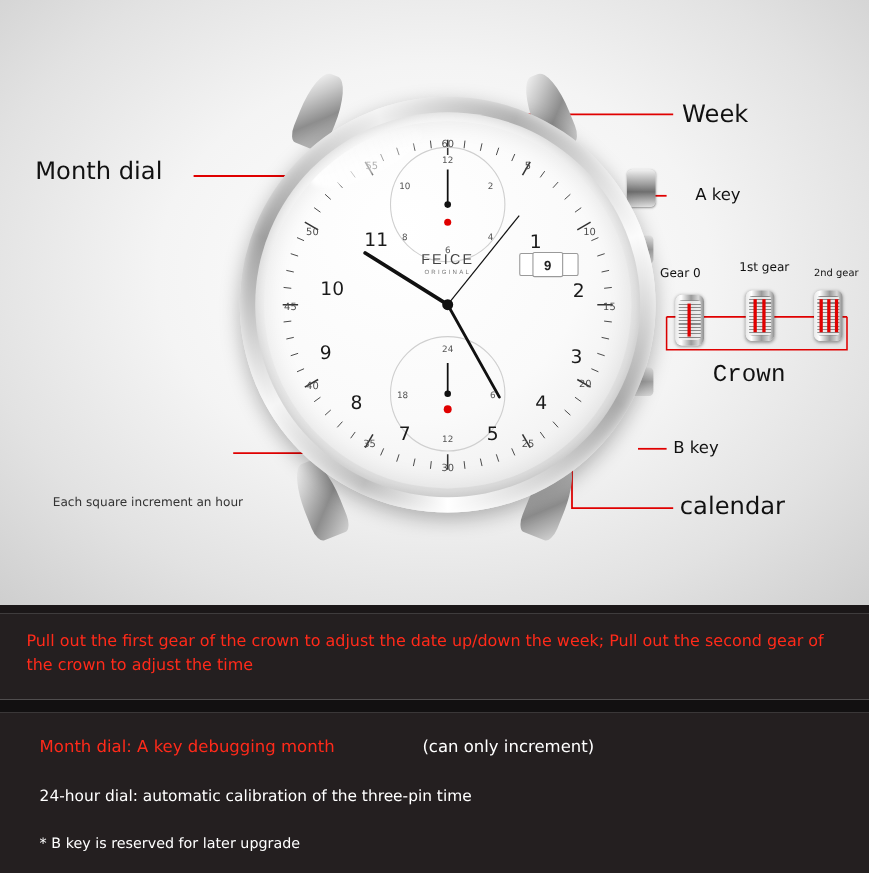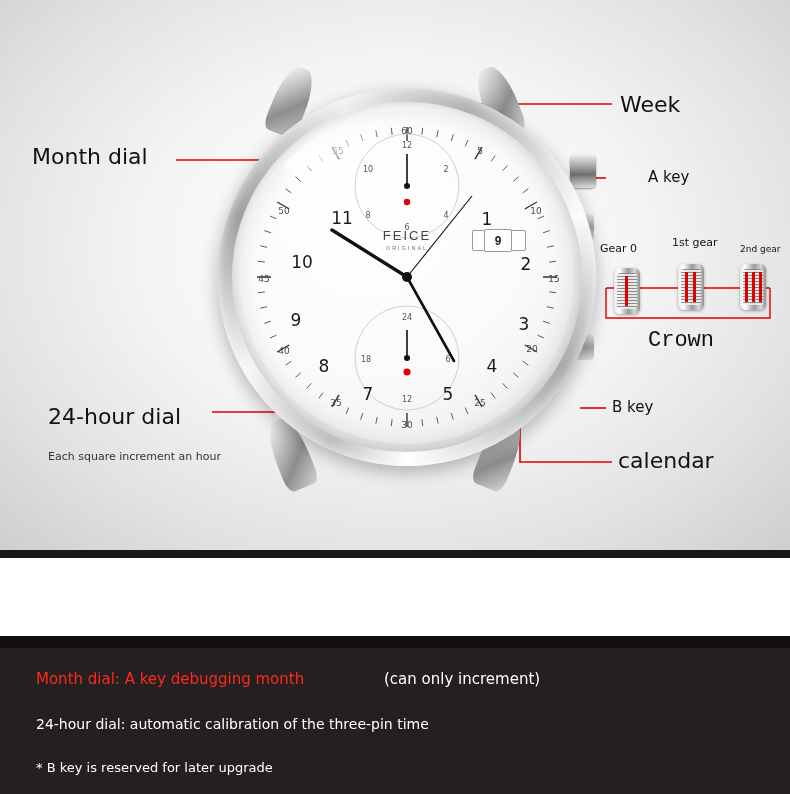--- a/index.html
+++ b/index.html
@@ -289,25 +289,24 @@
 
             <div class="daywin">MON</div>
             <div class="datewin">9</div>
           </div>
         </div>
       </div>
     </div>
 
     <div class="lbl lbl-lg" style="left:32px;top:144px;">Month dial</div>
     <div class="lbl lbl-lg" style="left:620px;top:92px;">Week</div>
-    <div class="lbl lbl-md" style="left:648px;top:168px;">A key</div>
+    <div class="lbl lbl-md" style="left:632px;top:168px;">A key</div>
     <div class="lbl lbl-md" style="left:612px;top:398px;">B key</div>
     <div class="lbl lbl-lg" style="left:648px;top:328px;font-family:Liberation Mono, monospace;">Crown</div>
     <div class="lbl lbl-lg" style="left:618px;top:448px;">calendar</div>
-    <div class="lbl lbl-lg" style="left:48px;top:404px;">24-hour dial</div>
     <div class="lbl lbl-sm" style="left:48px;top:450px;color:#333;">Each square increment an hour</div>
 
     <div class="gearset" style="left:600px;top:240px;">
       <div class="lbl lbl-sm" style="left:0px;top:2px;">Gear 0</div>
       <div class="lbl lbl-sm" style="left:72px;top:-4px;">1st gear</div>
       <div class="lbl lbl-xs" style="left:140px;top:4px;">2nd gear</div>
 
       <div class="gear-ill" style="left:14px;top:28px;">
         <div class="ridge"></div>
           <div class="redbar"></div>
@@ -321,20 +320,23 @@
         <div class="ridge"></div>
           <div class="redbar" style="left:5px;"></div>
           <div class="redbar" style="left:12px;"></div>
           <div class="redbar" style="left:19px;"></div>
       </div>
     </div>
   </div>
 
   <div class="band-dark band1"></div>
 
+  <div class="band-dark band2">
+    <p>Pull out the first gear of the crown to adjust the date up/down the week; Pull out the second gear of the crown to adjust the time</p>
+  </div>
 
   <div class="band-dark band3"></div>
 
   <div class="band-dark band4">
     <div class="ln l1">Month dial: A key debugging month</div>
     <div class="l1b">(can only increment)</div>
     <div class="ln l2">24-hour dial: automatic calibration of the three-pin time</div>
     <div class="ln l3">* B key is reserved for later upgrade</div>
   </div>
 

